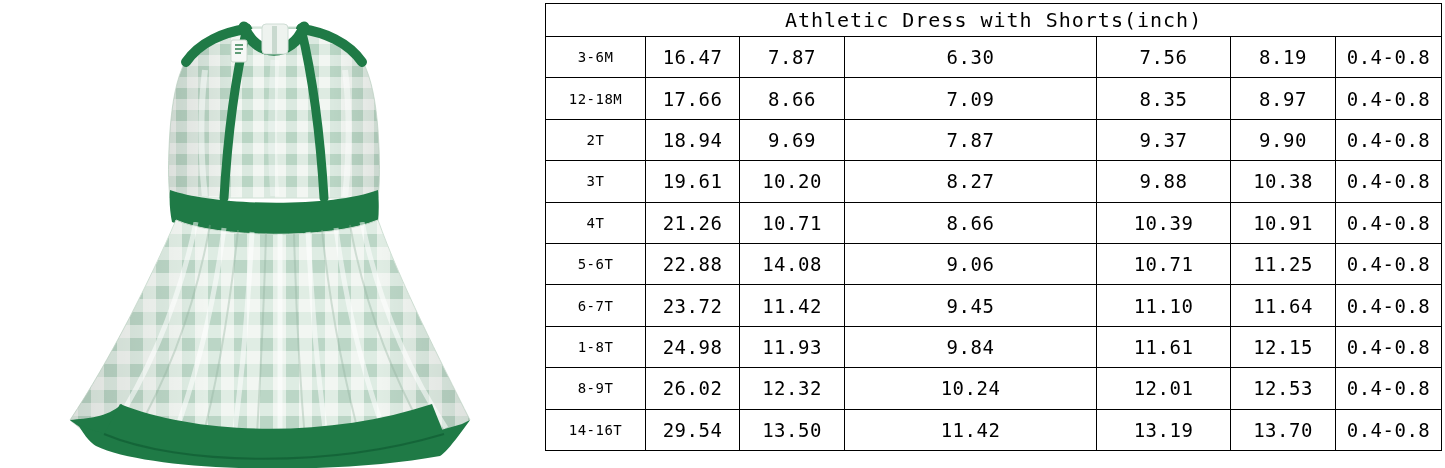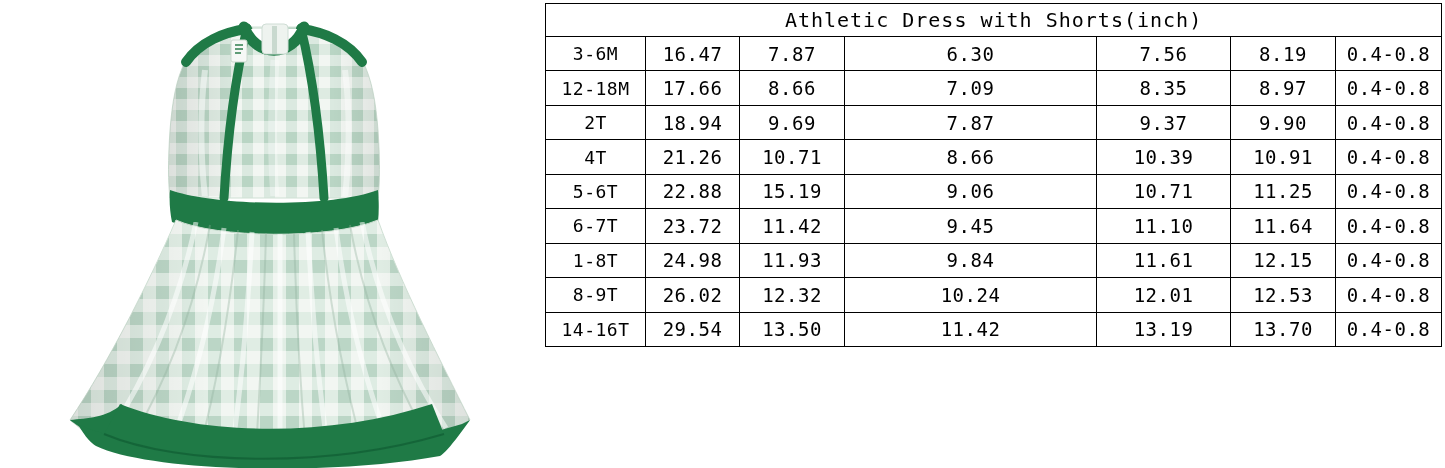--- a/index.html
+++ b/index.html
@@ -40,21 +40,21 @@
   
   .chart-pane {
     flex: 1 1 auto;
     height: 468px;
     box-sizing: border-box;
     padding: 3px 2px 3px 0;
   }
   table.size-chart {
     border-collapse: collapse;
     width: 896px;
-    height: 344px;
+    height: 448px;
     table-layout: fixed;
     background: #fff;
   }
   table.size-chart td, table.size-chart th {
     border: 1px solid #000;
     text-align: center;
     vertical-align: middle;
     font-family: "DejaVu Sans Mono", monospace;
     font-weight: normal;
     color: #000;
@@ -68,21 +68,21 @@
   }
   table.size-chart .head-cell {
     font-size: 19px;
     height: 34px;
   }
   table.size-chart .data-cell {
     font-size: 19px;
     height: 31px;
   }
   table.size-chart .size-cell {
-    font-size: 18px;
+    font-size: 14px;
   }
   
   col.c-size   { width: 100px; }
   col.c-len    { width: 94px; }
   col.c-bust   { width: 105px; }
   col.c-shl    { width: 252px; }
   col.c-waist  { width: 134px; }
   col.c-hip    { width: 105px; }
   col.c-diff   { width: 106px; }
 </style>
@@ -240,32 +240,41 @@
         <tr>
           <td class="data-cell size-cell">2T</td>
           <td class="data-cell">18.94</td>
           <td class="data-cell">9.69</td>
           <td class="data-cell">7.87</td>
           <td class="data-cell">9.37</td>
           <td class="data-cell">9.90</td>
           <td class="data-cell">0.4-0.8</td>
         </tr>
         <tr>
+          <td class="data-cell size-cell">3T</td>
+          <td class="data-cell">19.61</td>
+          <td class="data-cell">10.20</td>
+          <td class="data-cell">8.27</td>
+          <td class="data-cell">9.88</td>
+          <td class="data-cell">10.38</td>
+          <td class="data-cell">0.4-0.8</td>
+        </tr>
+        <tr>
           <td class="data-cell size-cell">4T</td>
           <td class="data-cell">21.26</td>
           <td class="data-cell">10.71</td>
           <td class="data-cell">8.66</td>
           <td class="data-cell">10.39</td>
           <td class="data-cell">10.91</td>
           <td class="data-cell">0.4-0.8</td>
         </tr>
         <tr>
           <td class="data-cell size-cell">5-6T</td>
           <td class="data-cell">22.88</td>
-          <td class="data-cell">15.19</td>
+          <td class="data-cell">14.08</td>
           <td class="data-cell">9.06</td>
           <td class="data-cell">10.71</td>
           <td class="data-cell">11.25</td>
           <td class="data-cell">0.4-0.8</td>
         </tr>
         <tr>
           <td class="data-cell size-cell">6-7T</td>
           <td class="data-cell">23.72</td>
           <td class="data-cell">11.42</td>
           <td class="data-cell">9.45</td>

